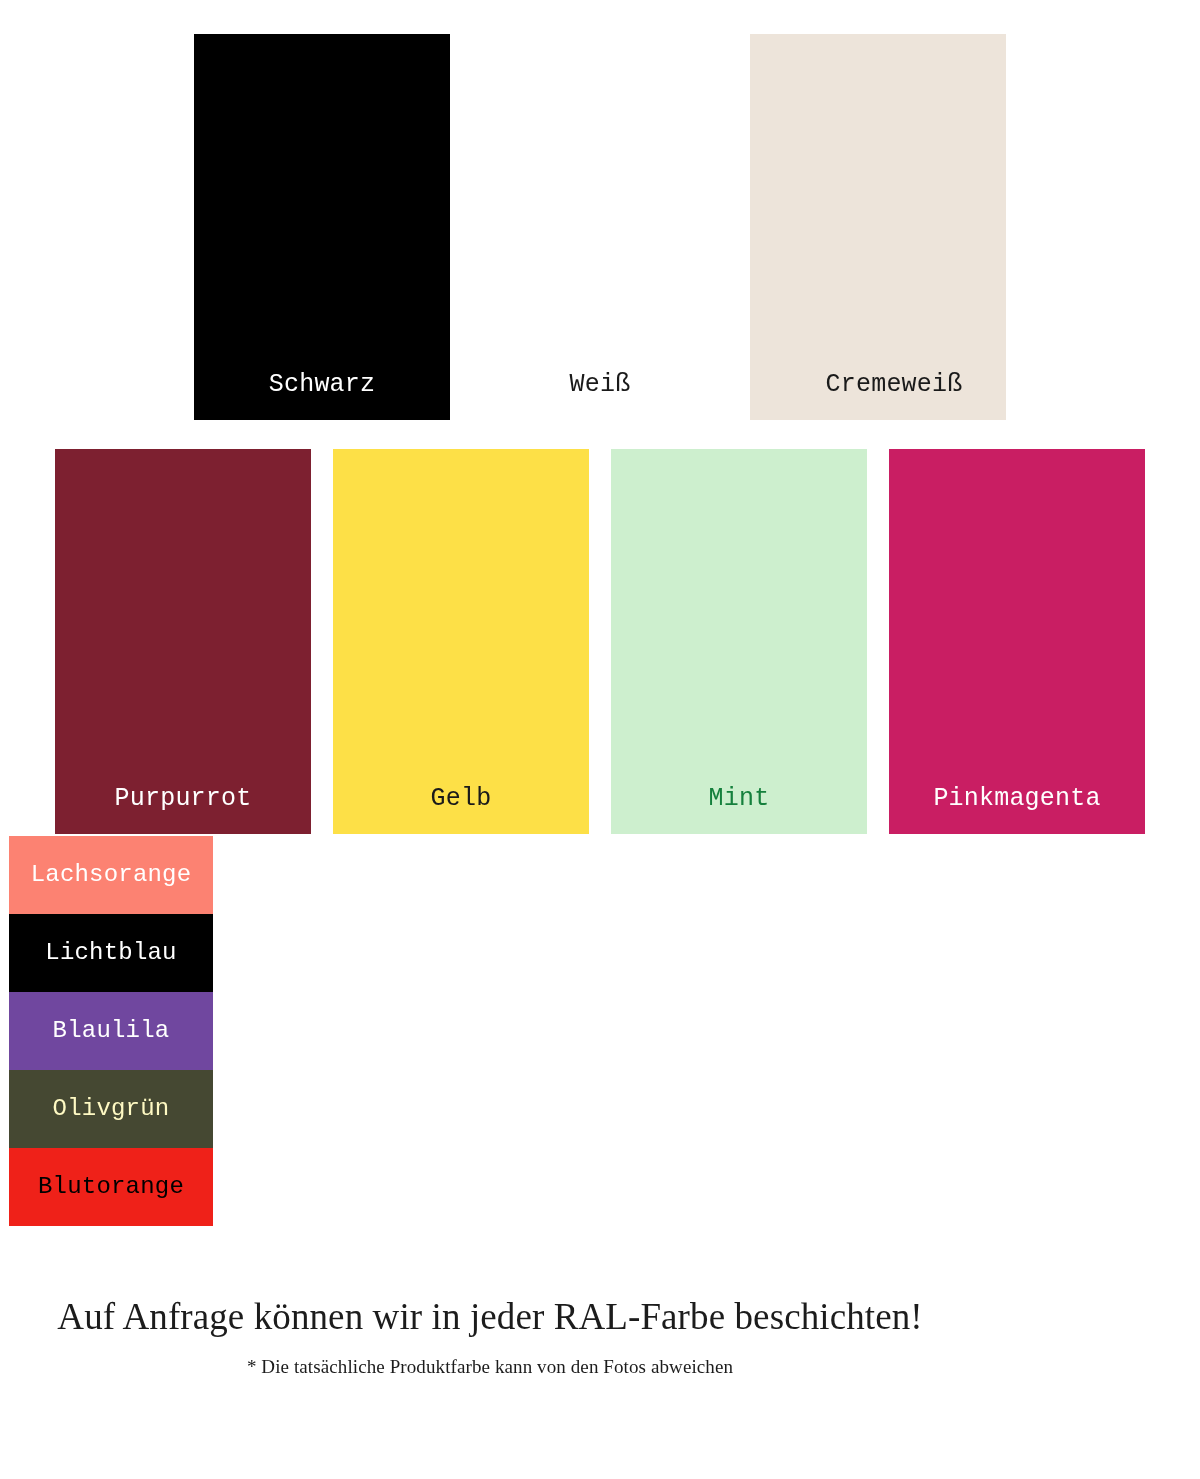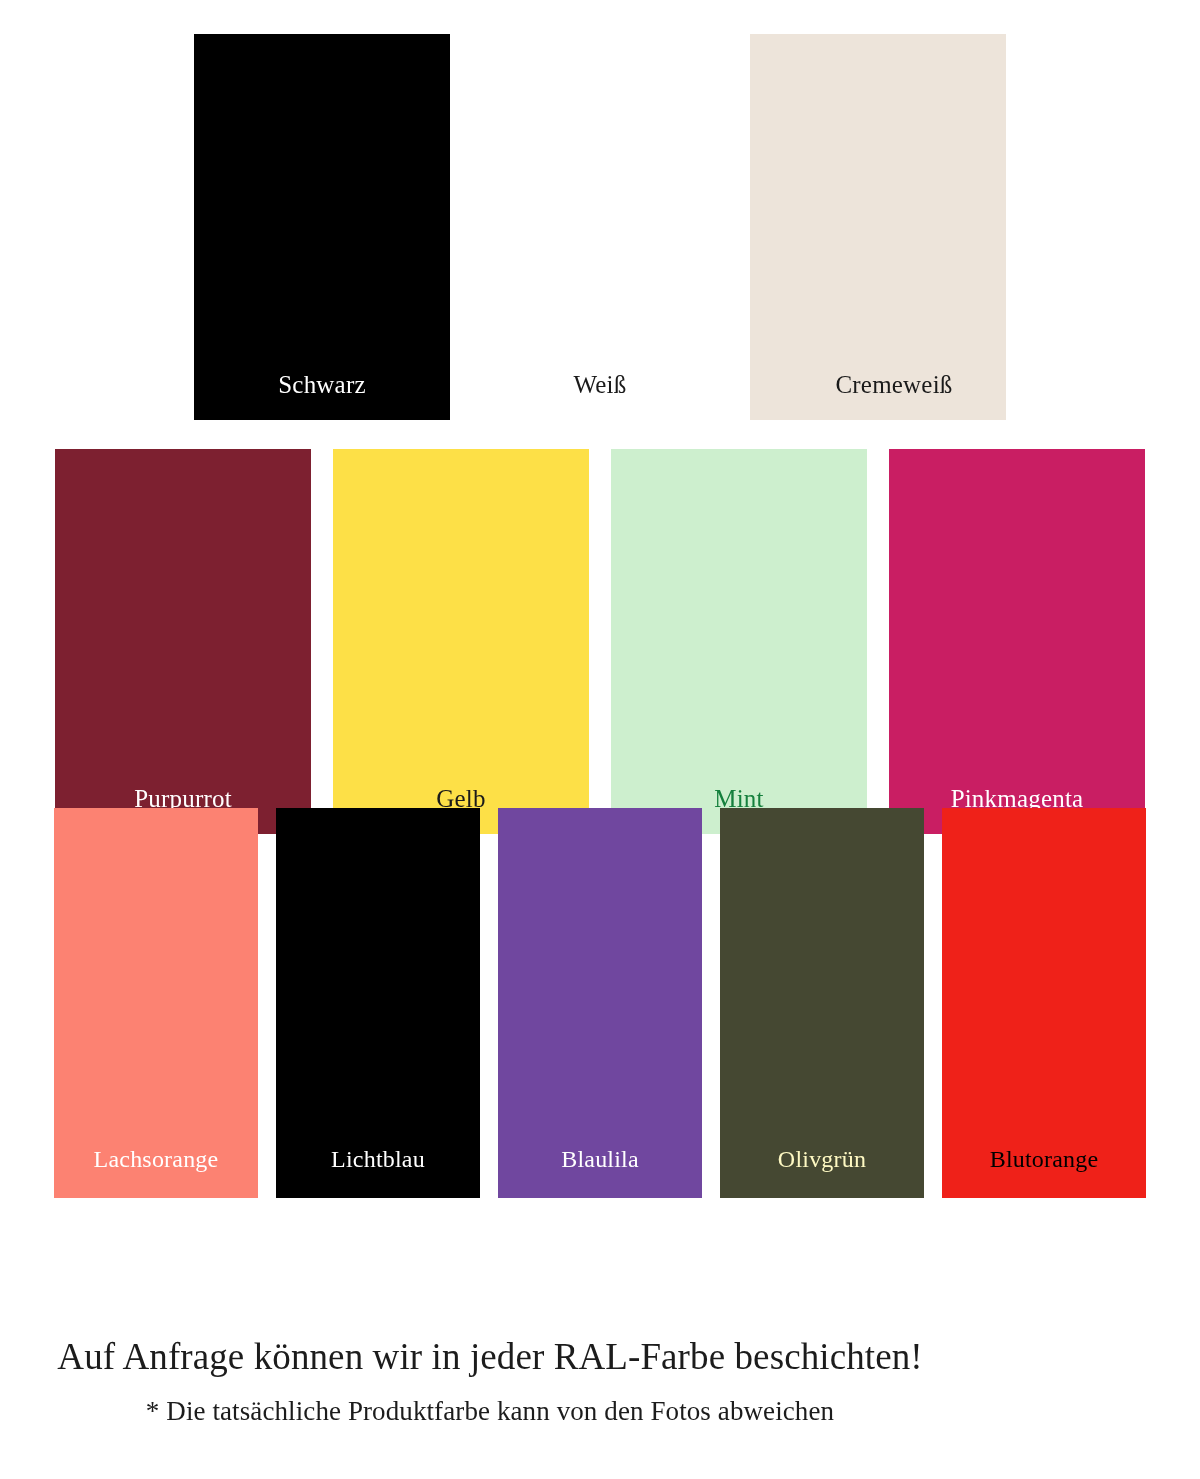--- a/index.html
+++ b/index.html
@@ -23,25 +23,26 @@
     width: 1200px;
     height: 1265px;
   }
 
   .swatch-row {
     position: absolute;
     left: 0;
     width: 1200px;
     display: flex;
     justify-content: center;
+    font-family: Liberation Mono, monospace;
   }
 
   #row-0 { top: 34px;  height: 386px; }
   #row-1 { top: 449px; height: 385px; }
-  #row-2 { top: 808px; height: 390px; }
+  #row-2 { top: 836px; height: 390px; flex-direction: column; }
 
   .swatch {
     position: relative;
     box-sizing: border-box;
     display: flex;
     align-items: flex-end;
     justify-content: center;
   }
 
   #row-0 .swatch,
@@ -72,34 +73,33 @@
   #row-2 .swatch-label {
     font-size: 24px;
     padding-bottom: 26px;
   }
 
   .footer {
     position: absolute;
     left: 0;
     width: 980px;
     text-align: center;
-    margin-top: 40px;
   }
 
   .footer-main {
     top: 1296px;
     font-size: 37px;
     line-height: 1.15;
     color: #1c1c1c;
     letter-spacing: 0.1px;
   }
 
   .footer-note {
     top: 1356px;
-    font-size: 27px;
+    font-size: 19px;
     line-height: 1.15;
     color: #1c1c1c;
     letter-spacing: 0.1px;
   }
 </style>
 </head>
 <body style="background: rgb(255, 255, 255);">
 
 <div class="palette">
 

